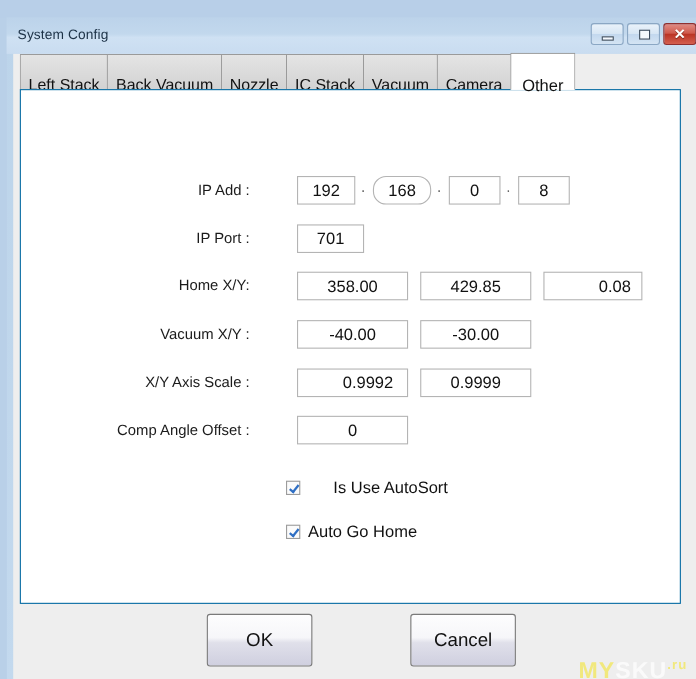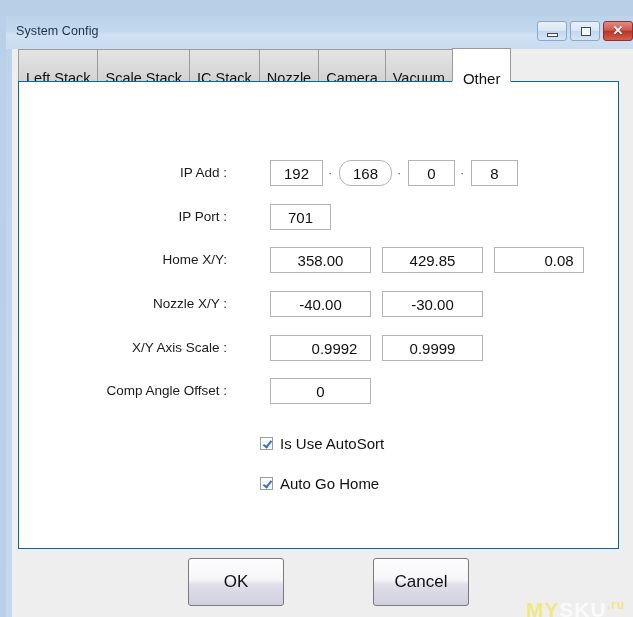--- a/index.html
+++ b/index.html
@@ -261,25 +261,25 @@
       <div class="winbtn close">
         <span class="glyph-x">✕</span>
       </div>
     </div>
   </div>
 
   <div class="client">
 
     <div class="tabstrip">
       <div class="tab">Left Stack</div>
-      <div class="tab">Scale Stack</div>
+      <div class="tab">Back Vacuum</div>
+      <div class="tab">Nozzle</div>
       <div class="tab">IC Stack</div>
-      <div class="tab">Nozzle</div>
+      <div class="tab">Vacuum</div>
       <div class="tab">Camera</div>
-      <div class="tab">Vacuum</div>
       <div class="tab active">Other</div>
     </div>
 
     <div class="tabpanel">
 
       <div class="f-label" style="left:92px; top:78px; width:116px;">IP Add :</div>
       <input class="f-input" style="left: 251px; top: 78px; width: 53px;" readonly="" value="192">
       <div class="f-dot" style="left:309px; top:78px;">·</div>
       <input class="f-input" style="left: 320px; top: 78px; width: 53px; border-radius: 12px;" readonly="" value="168">
       <div class="f-dot" style="left:378px; top:78px;">·</div>
@@ -288,32 +288,32 @@
       <input class="f-input" style="left: 452px; top: 78px; width: 47px;" readonly="" value="8">
 
       <div class="f-label" style="left:92px; top:122px; width:116px;">IP Port :</div>
       <input class="f-input" style="left: 251px; top: 122px; width: 61px;" readonly="" value="701">
 
       <div class="f-label" style="left:92px; top:165px; width:116px;">Home X/Y:</div>
       <input class="f-input" style="left: 251px; top: 165px; width: 101px;" readonly="" value="358.00">
       <input class="f-input" style="left: 363px; top: 165px; width: 101px;" readonly="" value="429.85">
       <input class="f-input" style="left: 475px; top: 165px; width: 90px; padding-left: 40px;" readonly="" value="0.08">
 
-      <div class="f-label" style="left:72px; top:209px; width:136px;">Nozzle X/Y :</div>
+      <div class="f-label" style="left:72px; top:209px; width:136px;">Vacuum X/Y :</div>
       <input class="f-input" style="left: 251px; top: 209px; width: 101px;" readonly="" value="-40.00">
       <input class="f-input" style="left: 363px; top: 209px; width: 101px;" readonly="" value="-30.00">
 
       <div class="f-label" style="left:62px; top:253px; width:146px;">X/Y Axis Scale :</div>
       <input class="f-input" style="left: 251px; top: 253px; width: 101px; padding-left: 28px;" readonly="" value="0.9992">
       <input class="f-input" style="left: 363px; top: 253px; width: 101px;" readonly="" value="0.9999">
 
       <div class="f-label" style="left:32px; top:296px; width:176px;">Comp Angle Offset :</div>
       <input class="f-input" style="left: 251px; top: 296px; width: 101px;" readonly="" value="0">
 
-      <div class="cb-row" style="left:241px; top:353px;">
+      <div class="cb-row" style="left:241px; top:353px;gap:23px;">
         <span class="cbox">
           <span class="tick"></span>
         </span>
         <span class="cb-label">Is Use AutoSort</span>
       </div>
 
       <div class="cb-row" style="left:241px; top:393px;">
         <span class="cbox">
           <span class="tick"></span>
         </span>

